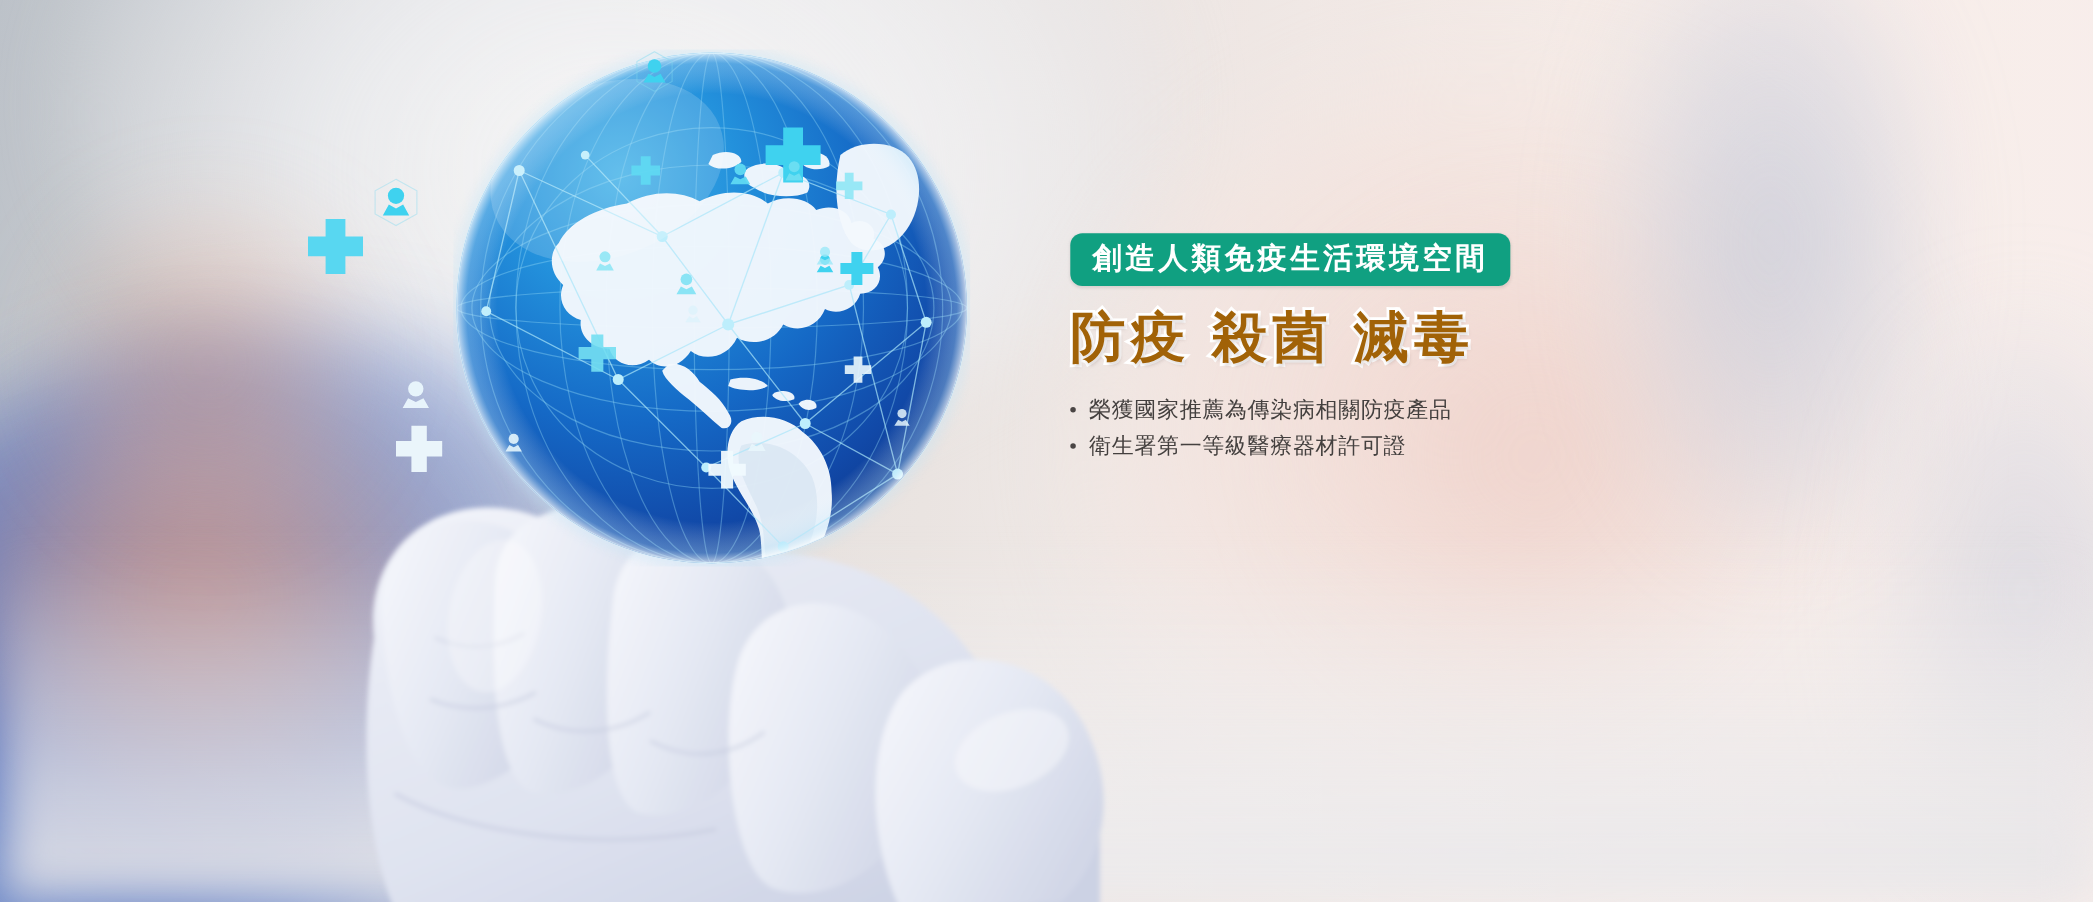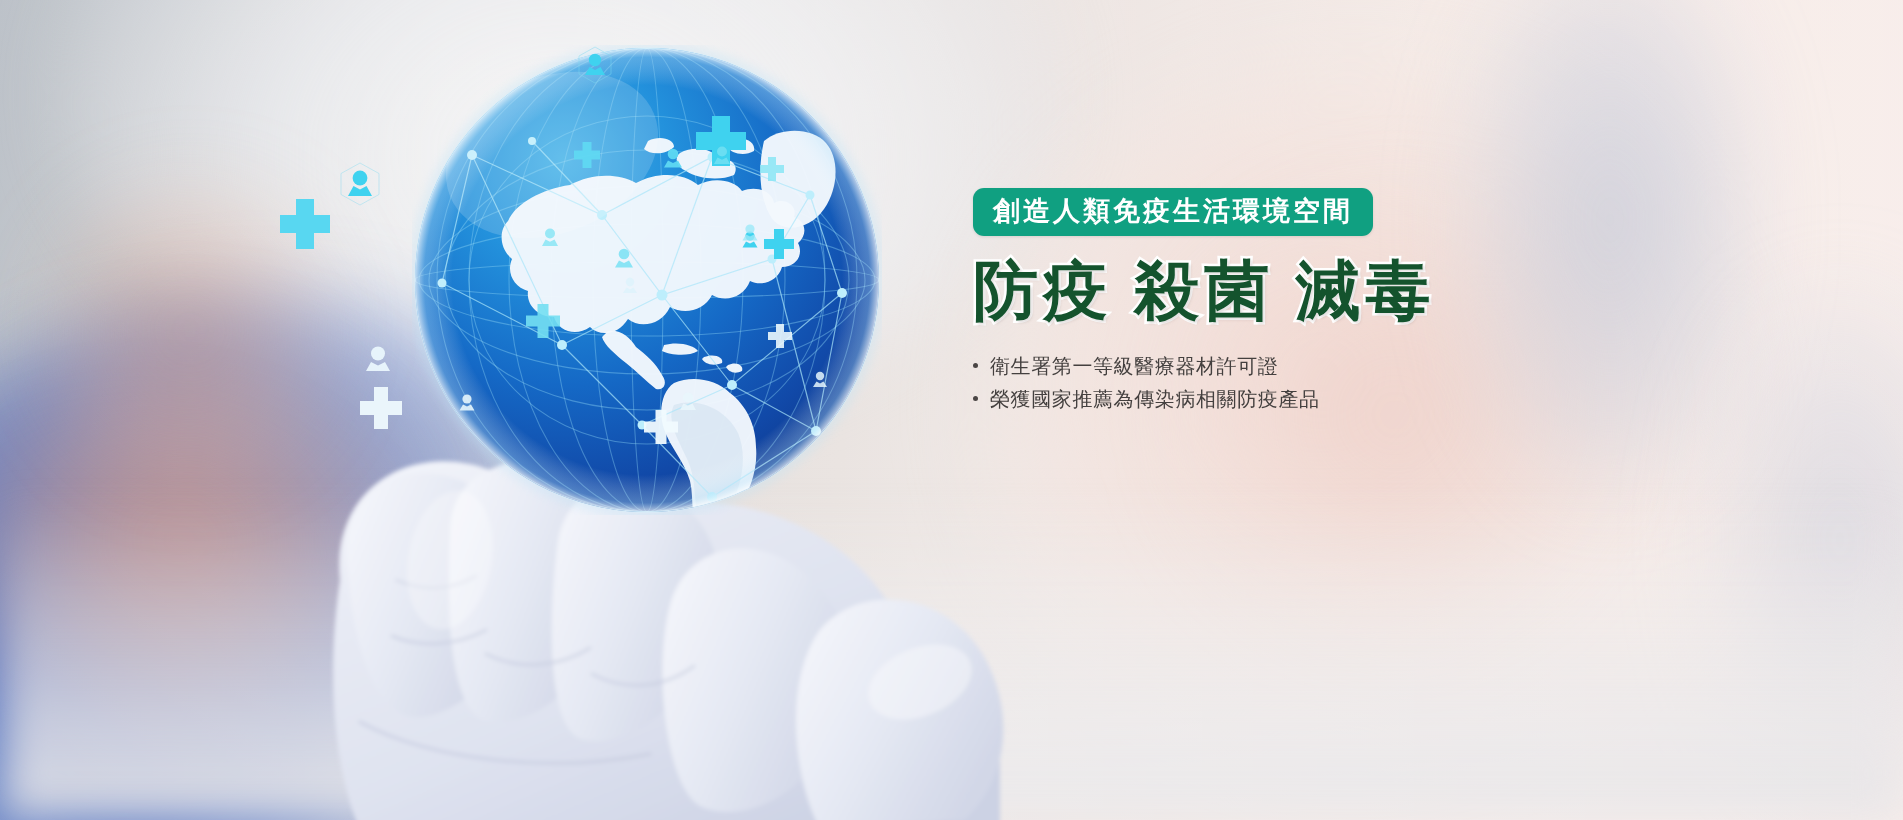--- a/index.html
+++ b/index.html
@@ -144,43 +144,43 @@
     left: 412px; top: 45px;
     width: 470px; height: 470px;
   }
   .globe svg { display: block; }
 
   
   .fx-icon { position: absolute; }
   .fx-icon svg { display: block; }
 
   
-  .copy { position: absolute; left: 973px; top: 188px; width: 620px; font-family: Liberation Serif, serif; }
+  .copy { position: absolute; left: 973px; top: 212px; width: 620px; }
 
   .badge {
     display: inline-block;
     background: #10a081;
     border-radius: 11px;
     padding: 7px 20px 9px 20px;
     color: #ffffff;
     font-size: 27px;
     font-weight: 700;
     letter-spacing: 3px;
     line-height: 1.2;
     white-space: nowrap;
     box-shadow: 0 1px 3px rgba(0,0,0,0.10);
   }
 
   .headline {
     margin-top: 19px;
-    font-size: 65px;
+    font-size: 50px;
     font-weight: 700;
     letter-spacing: 5px;
     line-height: 1.12;
-    color: #14532d;
+    color: #a16207;
     white-space: nowrap;
     -webkit-text-stroke: 5px #ffffff;
     paint-order: stroke fill;
     text-shadow:
        0 0 1px #ffffff,
        2px 2px 3px rgba(120,100,100,0.22);
   }
 
   .bullets {
     margin: 0;
@@ -595,22 +595,22 @@
       <path d="M 7 21 L 10.5 15.5 L 14 17.5 L 17.5 15.5 L 21 21 Z" fill="#e4f5fc" fill-opacity="0.85"></path>
     </svg>
   </div>
 
   <div class="copy">
     <div class="badge">創造人類免疫生活環境空間</div>
     <div class="headline">防疫 殺菌 滅毒</div>
     <ul class="bullets">
       <li>
         <span class="dot"></span>
-        <span>衛生署第一等級醫療器材許可證</span>
+        <span>榮獲國家推薦為傳染病相關防疫產品</span>
       </li>
       <li>
         <span class="dot"></span>
-        <span>榮獲國家推薦為傳染病相關防疫產品</span>
+        <span>衛生署第一等級醫療器材許可證</span>
       </li>
     </ul>
   </div>
 
 </div>
 
 </body></html>

